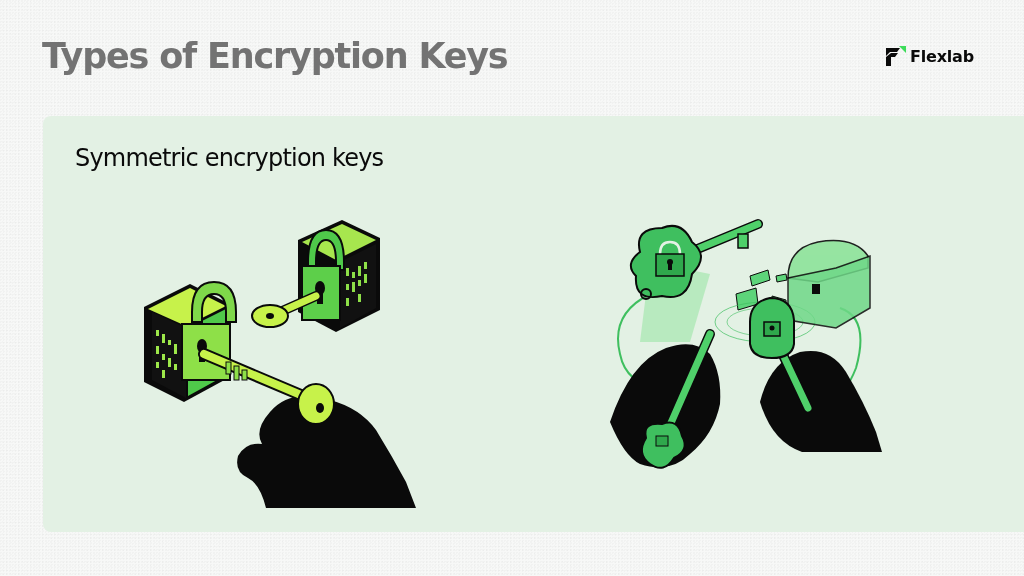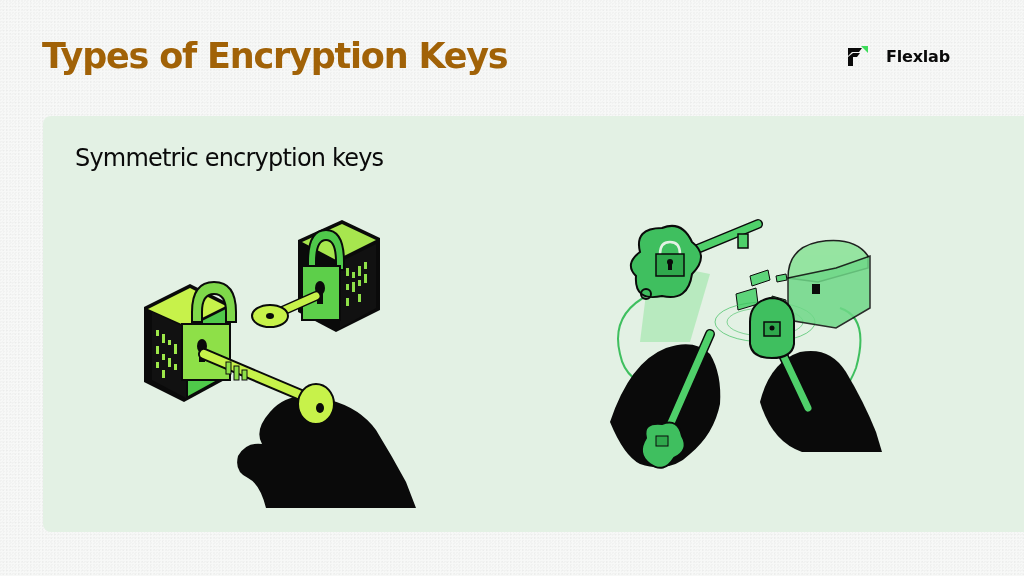--- a/index.html
+++ b/index.html
@@ -10,25 +10,25 @@
       background-image:
         radial-gradient(circle at 20% 30%, rgba(0,0,0,0.025) 1px, transparent 1px),
         radial-gradient(circle at 70% 60%, rgba(0,0,0,0.02) 1px, transparent 1px);
       background-size: 3px 3px, 4px 4px;
       font-family: "DejaVu Sans", "Liberation Sans", sans-serif;
       color: #0b0b0b;
     }
     .page-title {
       position: absolute; left: 42px; top: 36px;
       font-size: 35px; font-weight: bold; letter-spacing: -1.2px;
-      color: #a16207; white-space: nowrap;
+      color: #737373; white-space: nowrap;
     }
     .brand {
-      position: absolute; left: 846px; top: 44px;
-      display: flex; align-items: center; gap: 16px;
+      position: absolute; left: 884px; top: 44px;
+      display: flex; align-items: center; gap: 2px;
     }
     .brand-logo { width: 24px; height: 24px; display: block; }
     .brand-name { font-size: 16px; font-weight: bold; color: #0a0a0a; letter-spacing: -0.2px; }
     .panel {
       position: absolute; top: 116px; height: 416px; width: 522px;
       background: #e3f1e4; border-radius: 8px; overflow: hidden;
     }
     .panel-left { left: 43px; }
     .panel-right { left: 517px; }
     .panel-title {

